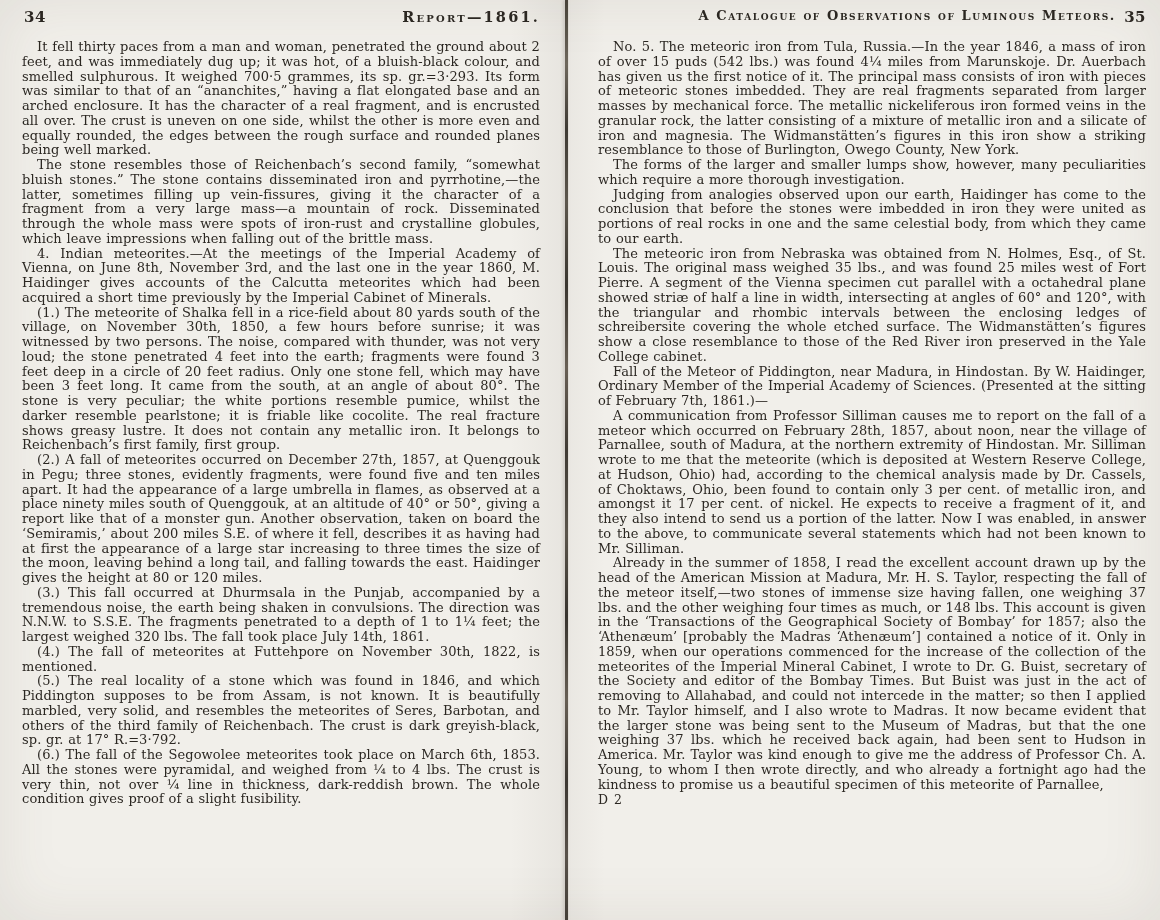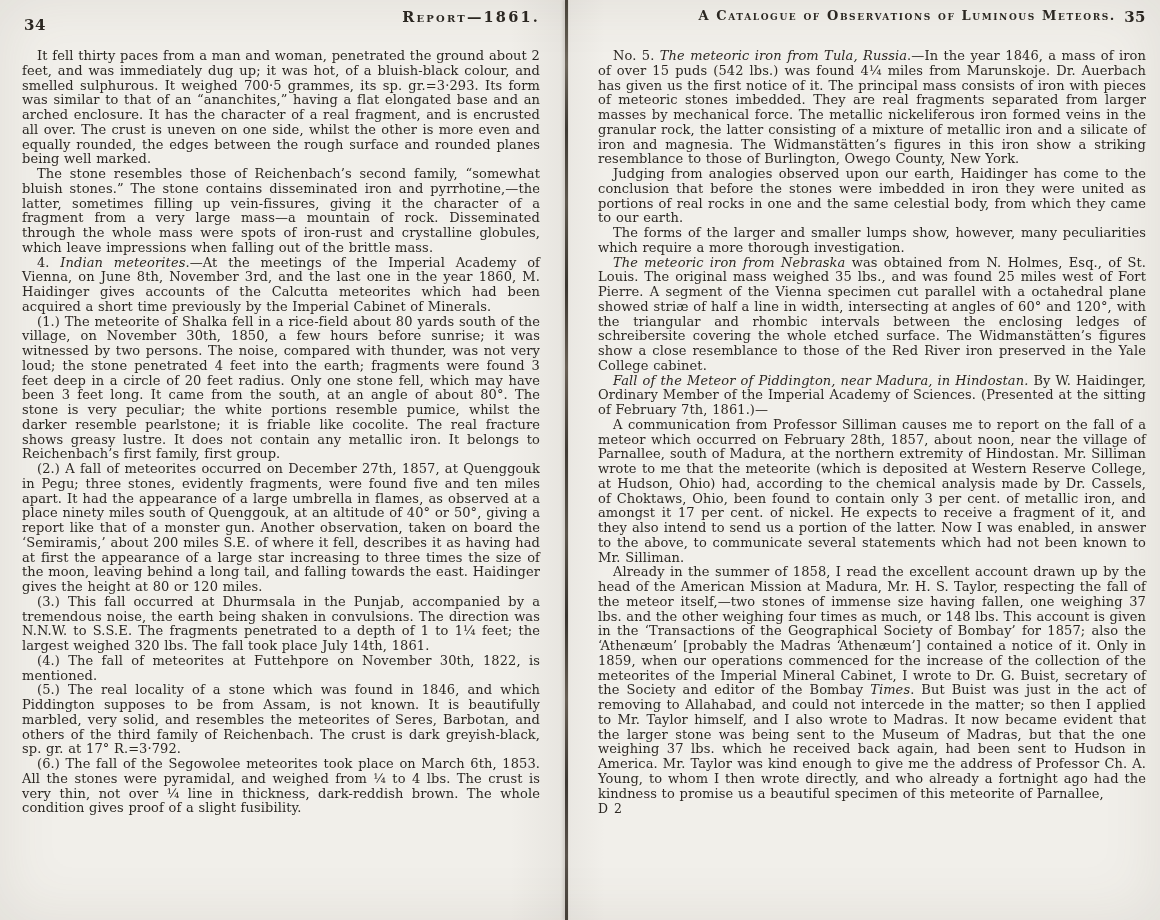--- a/index.html
+++ b/index.html
@@ -23,36 +23,36 @@
   .gutter-line{
     position:absolute;left:565px;top:0;width:3px;height:920px;
     background:linear-gradient(180deg,
       #474239 0%, #6e675c 7%, #3e3a33 14%, #5d574d 22%, #3a362f 31%,
       #685f54 40%, #403b34 49%, #5a544a 58%, #38342e 67%, #665e53 76%,
       #3d3832 85%, #59524a 93%, #443f38 100%);
     box-shadow:-2px 0 3px rgba(70,60,45,0.15), 1px 0 2px rgba(70,60,45,0.12);
   }
   .head{position:relative;height:22px;font-weight:bold;}
   .pagenum{font-size:15px;letter-spacing:0.5px;}
-  .head .pn-left{position:absolute;left:2px;top:8px;}
+  .head .pn-left{position:absolute;left:2px;top:0;}
   .head .pn-right{position:absolute;right:0;top:0;}
   .run-title{
     display:block;text-align:right;
     font-variant:small-caps;letter-spacing:2.2px;font-size:14.5px;
   }
   .page.right .run-title{
     font-size:13px;letter-spacing:1.6px;padding-right:30px;
   }
-  .body-text{margin-top:19px;}
+  .body-text{margin-top:10px;}
   .para{
     margin:0;text-indent:15px;text-align:justify;
     font-size:13px;line-height:14.75px;letter-spacing:0.1px;
     word-spacing:0.4px;
   }
-  .it{font-style:italic;}
+  .it{}
   .sig{
     padding-right:62px;
     font-size:12.5px;line-height:15px;letter-spacing:1px;
   }
 </style>
 </head>
 <body>
 
 <div class="spread">
 
@@ -76,22 +76,22 @@
 
   <div class="gutter-line"></div>
 
   <div class="page right">
     <div class="head">
       <span class="run-title">A Catalogue of Observations of Luminous Meteors.</span>
       <span class="pagenum pn-right">35</span>
     </div>
     <div class="body-text">
         <p class="para"><span>No. 5. </span><span class="it">The meteoric iron from Tula, Russia</span><span>.—In the year 1846, a mass of iron of over 15 puds (542 lbs.) was found 4¼ miles from Marunskoje. Dr. Auerbach has given us the first notice of it. The principal mass consists of iron with pieces of meteoric stones imbedded. They are real fragments separated from larger masses by mechanical force. The metallic nickeliferous iron formed veins in the granular rock, the latter consisting of a mixture of metallic iron and a silicate of iron and magnesia. The Widmanstätten’s figures in this iron show a striking resemblance to those of Burlington, Owego County, New York.</span></p>
+        <p class="para"><span>The forms of the larger and smaller lumps show, however, many peculiarities which require a more thorough investigation.</span></p>
         <p class="para"><span>Judging from analogies observed upon our earth, Haidinger has come to the conclusion that before the stones were imbedded in iron they were united as portions of real rocks in one and the same celestial body, from which they came to our earth.</span></p>
-        <p class="para"><span>The forms of the larger and smaller lumps show, however, many peculiarities which require a more thorough investigation.</span></p>
         <p class="para"><span class="it">The meteoric iron from Nebraska</span><span> was obtained from N. Holmes, Esq., of St. Louis. The original mass weighed 35 lbs., and was found 25 miles west of Fort Pierre. A segment of the Vienna specimen cut parallel with a octahedral plane showed striæ of half a line in width, intersecting at angles of 60° and 120°, with the triangular and rhombic intervals between the enclosing ledges of schreibersite covering the whole etched surface. The Widmanstätten’s figures show a close resemblance to those of the Red River iron preserved in the Yale College cabinet.</span></p>
         <p class="para"><span class="it">Fall of the Meteor of Piddington, near Madura, in Hindostan.</span><span> By W. Haidinger, Ordinary Member of the Imperial Academy of Sciences. (Presented at the sitting of February 7th, 1861.)—</span></p>
         <p class="para"><span>A communication from Professor Silliman causes me to report on the fall of a meteor which occurred on February 28th, 1857, about noon, near the village of Parnallee, south of Madura, at the northern extremity of Hindostan. Mr. Silliman wrote to me that the meteorite (which is deposited at Western Reserve College, at Hudson, Ohio) had, according to the chemical analysis made by Dr. Cassels, of Choktaws, Ohio, been found to contain only 3 per cent. of metallic iron, and amongst it 17 per cent. of nickel. He expects to receive a fragment of it, and they also intend to send us a portion of the latter. Now I was enabled, in answer to the above, to communicate several statements which had not been known to Mr. Silliman.</span></p>
         <p class="para"><span>Already in the summer of 1858, I read the excellent account drawn up by the head of the American Mission at Madura, Mr. H. S. Taylor, respecting the fall of the meteor itself,—two stones of immense size having fallen, one weighing 37 lbs. and the other weighing four times as much, or 148 lbs. This account is given in the ‘Transactions of the Geographical Society of Bombay’ for 1857; also the ‘Athenæum’ [probably the Madras ‘Athenæum’] contained a notice of it. Only in 1859, when our operations commenced for the increase of the collection of the meteorites of the Imperial Mineral Cabinet, I wrote to Dr. G. Buist, secretary of the Society and editor of the Bombay </span><span class="it">Times</span><span>. But Buist was just in the act of removing to Allahabad, and could not intercede in the matter; so then I applied to Mr. Taylor himself, and I also wrote to Madras. It now became evident that the larger stone was being sent to the Museum of Madras, but that the one weighing 37 lbs. which he received back again, had been sent to Hudson in America. Mr. Taylor was kind enough to give me the address of Professor Ch. A. Young, to whom I then wrote directly, and who already a fortnight ago had the kindness to promise us a beautiful specimen of this meteorite of Parnallee,</span></p>
       </div>
     <div class="sig">D 2</div>
   </div>
 
 </div>
 

